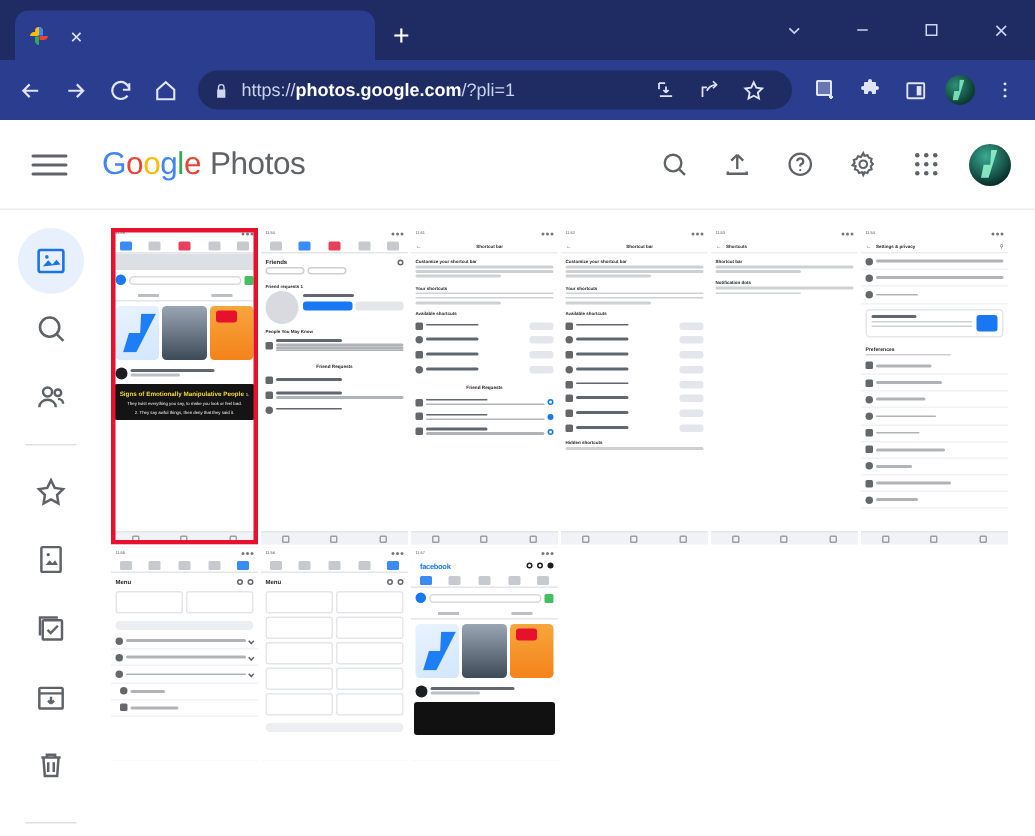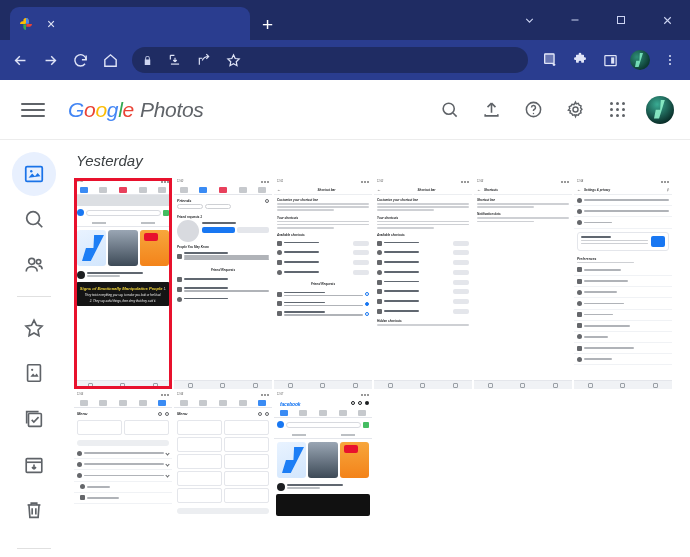--- a/index.html
+++ b/index.html
@@ -72,21 +72,21 @@
     background: radial-gradient(circle at 35% 35%, #2f8f78, #0c3b33 70%);
     position: relative; overflow: hidden;
   }
   .ext-avatar::after {
     content: ""; position: absolute; left: 5px; top: 3px; width: 8px; height: 14px;
     background: #7de8c0; clip-path: polygon(60% 0,100% 0,45% 100%,0 100%,15% 55%,55% 55%);
     opacity: .9;
   }
 
   
-  .page { position: absolute; top: 80px; left: 0; right: 0; bottom: 0; background: #fff; font-style: italic; }
+  .page { position: absolute; top: 80px; left: 0; right: 0; bottom: 0; background: #fff; }
 
   
   .gp-header {
     height: 60px; display: flex; align-items: center; padding: 0 16px;
     border-bottom: 1px solid #ececec; background: #fff;
   }
   .hamburger { width: 34px; height: 34px; display: flex; flex-direction: column;
     justify-content: center; gap: 4px; padding: 0 5px; cursor: pointer; }
   .hamburger i { display: block; height: 2px; background: #5f6368; border-radius: 1px; }
   .gp-logo { margin-left: 18px; font-size: 21px; letter-spacing: -.3px; white-space: nowrap; }
@@ -323,20 +323,21 @@
           <path d="M4 11l8-7 8 7v9H4z"></path>
         </svg>
     </span>
 
     <div class="omnibox">
       <span style="display:flex;align-items:center;color:#cfd6f2;">
         <svg width="11" height="11" viewBox="0 0 24 24" fill="currentColor">
             <path d="M12 2a5 5 0 0 0-5 5v3H6v12h12V10h-1V7a5 5 0 0 0-5-5zm3 8H9V7a3 3 0 0 1 6 0z"></path>
           </svg>
       </span>
+      <span class="url"><span>https://</span><b>photos.google.com</b><span>/?pli=1</span></span>
       <span class="omni-actions">
         <span class="tb-btn" style="width:22px;">
           <svg width="14" height="14" viewBox="0 0 24 24" fill="none" stroke="currentColor" stroke-width="2">
               <path d="M4 4h7M4 4v7"></path>
               <path d="M12 8v7m0 0l-3-3m3 3l3-3"></path>
               <path d="M5 19h14"></path>
             </svg>
         </span>
         <span class="tb-btn" style="width:22px;">
           <svg width="14" height="14" viewBox="0 0 24 24" fill="none" stroke="currentColor" stroke-width="2">
@@ -492,21 +493,20 @@
               <path d="M5 6.5h14"></path>
               <path d="M9 6.5V4.5h6v2"></path>
               <path d="M6.5 6.5L7.5 20h9l1-13.5"></path>
               <path d="M10 10v7M14 10v7"></path>
             </svg>
         </div>
         <div class="side-sep" style="margin-top:14px;"></div>
       </div>
 
       <div class="content">
-        <div class="section-title">Yesterday</div>
 
         <div class="grid">
 
           <div class="thumb">
             <div class="ph">
               <div class="statusbar">
                 <span>11:48</span>
                 <span class="sb-dots">
                     <i></i>
                     <i></i>

